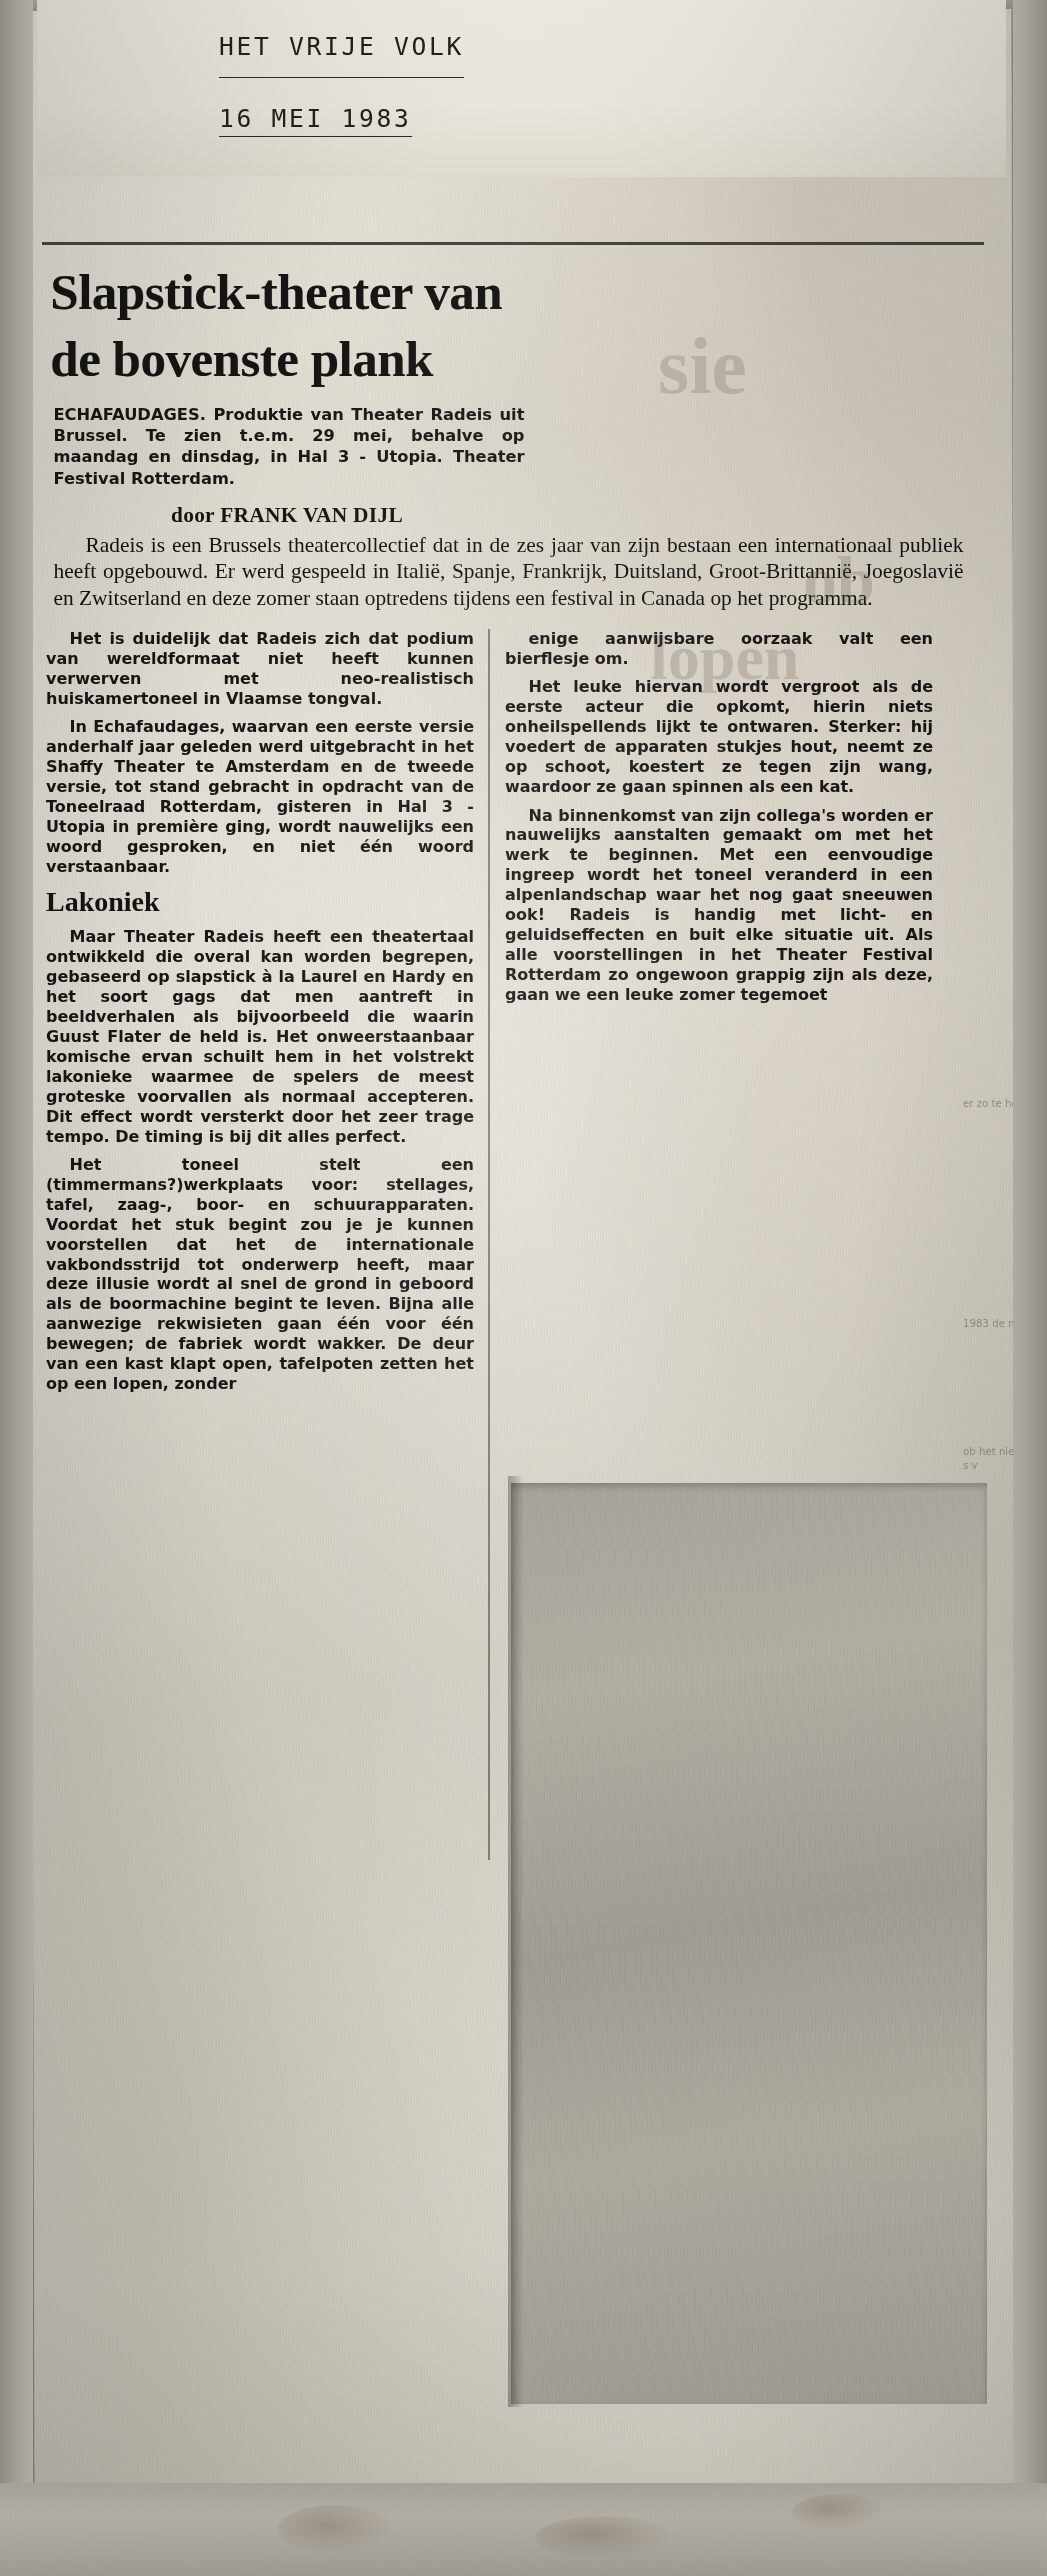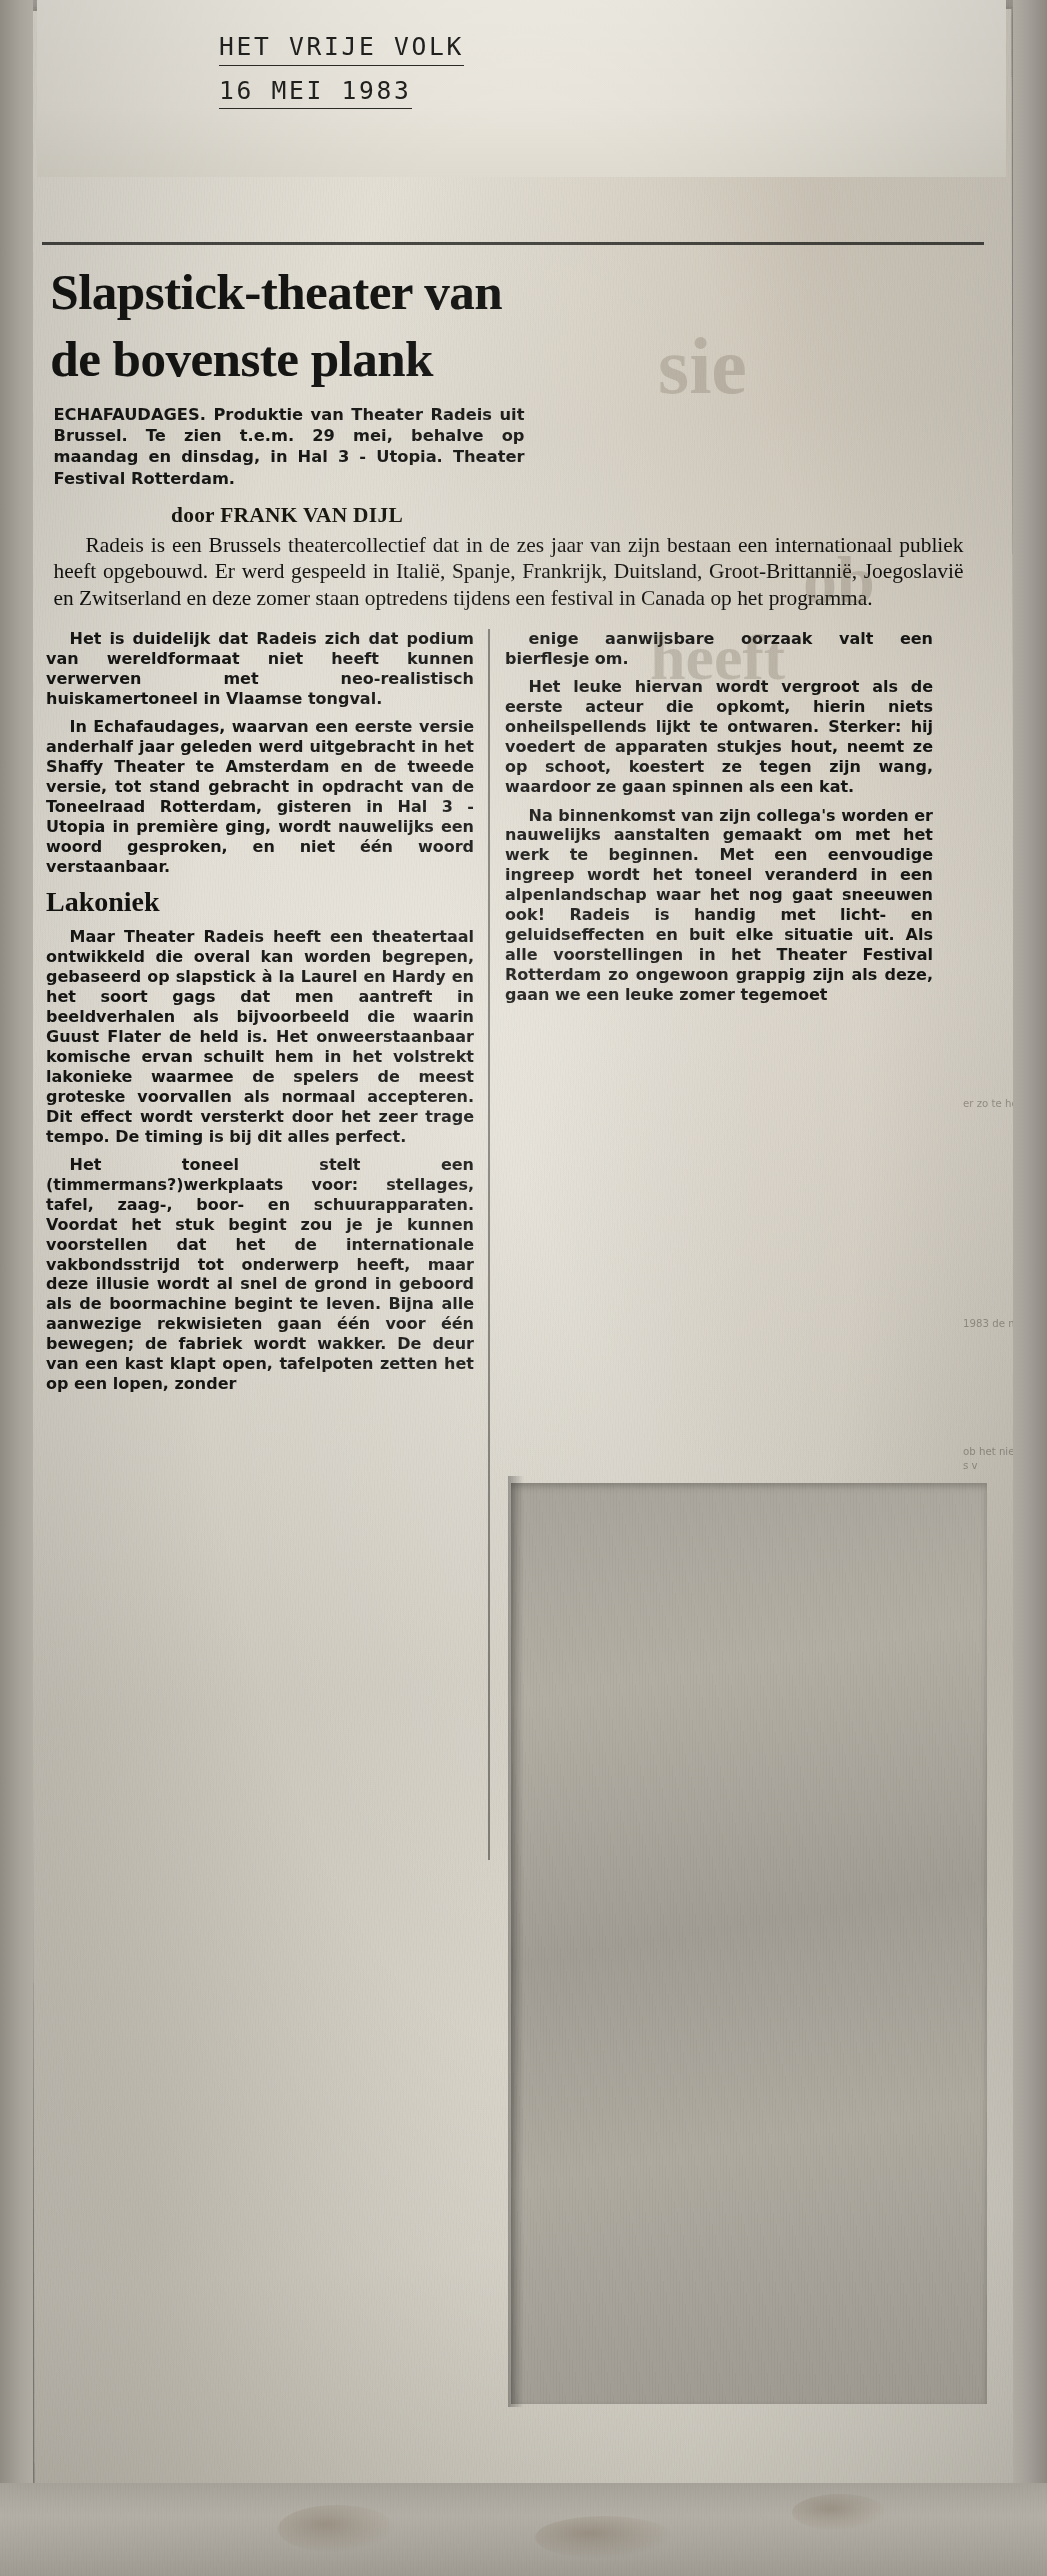--- a/index.html
+++ b/index.html
@@ -74,34 +74,35 @@
     top: 32px;
     width: 407px;
     z-index: 5;
   }
   .masthead .line {
     font-family: "DejaVu Sans Mono", monospace;
     font-size: 24.6px;
     letter-spacing: 2.7px;
     color: #20201e;
     border-bottom: 1.6px solid #2a2a27;
-    padding-bottom: 4px;
+    padding-bottom: 16px;
     margin-bottom: 9.6px;
     display: inline-block;
     white-space: nowrap;
   }
   .masthead .line2 {
     font-family: "DejaVu Sans Mono", monospace;
     font-size: 24.6px;
     letter-spacing: 2.7px;
     color: #20201e;
     border-bottom: 1.6px solid #2a2a27;
     padding-bottom: 3.2px;
     display: inline-block;
     white-space: nowrap;
+    margin-top: 16px;
   }
 
   
   .top-rule {
     position: absolute;
     left: 42px;
     top: 242px;
     width: 942px;
     height: 2.7px;
     background: #2c2b28;
@@ -293,21 +294,21 @@
 
 <div id="page">
 
   <div class="bg-outer"></div>
 
   <div class="clipping"></div>
   <div class="masthead-paper"></div>
 
   <div class="ghost" style="left:658px; top:321px; font-size:80px;">sie</div>
   <div class="ghost" style="left:803px; top:541px; font-size:68px;">ob</div>
-  <div class="ghost" style="left:650px; top:621px; font-size:64px;">heeft</div>
+  <div class="ghost" style="left:650px; top:621px; font-size:64px;">lopen</div>
 
   <div class="masthead">
     <div class="line">HET VRIJE VOLK</div>
     <br>
     <div class="line2">16 MEI 1983</div>
   </div>
 
   <div class="top-rule"></div>
 
   <div class="article">

